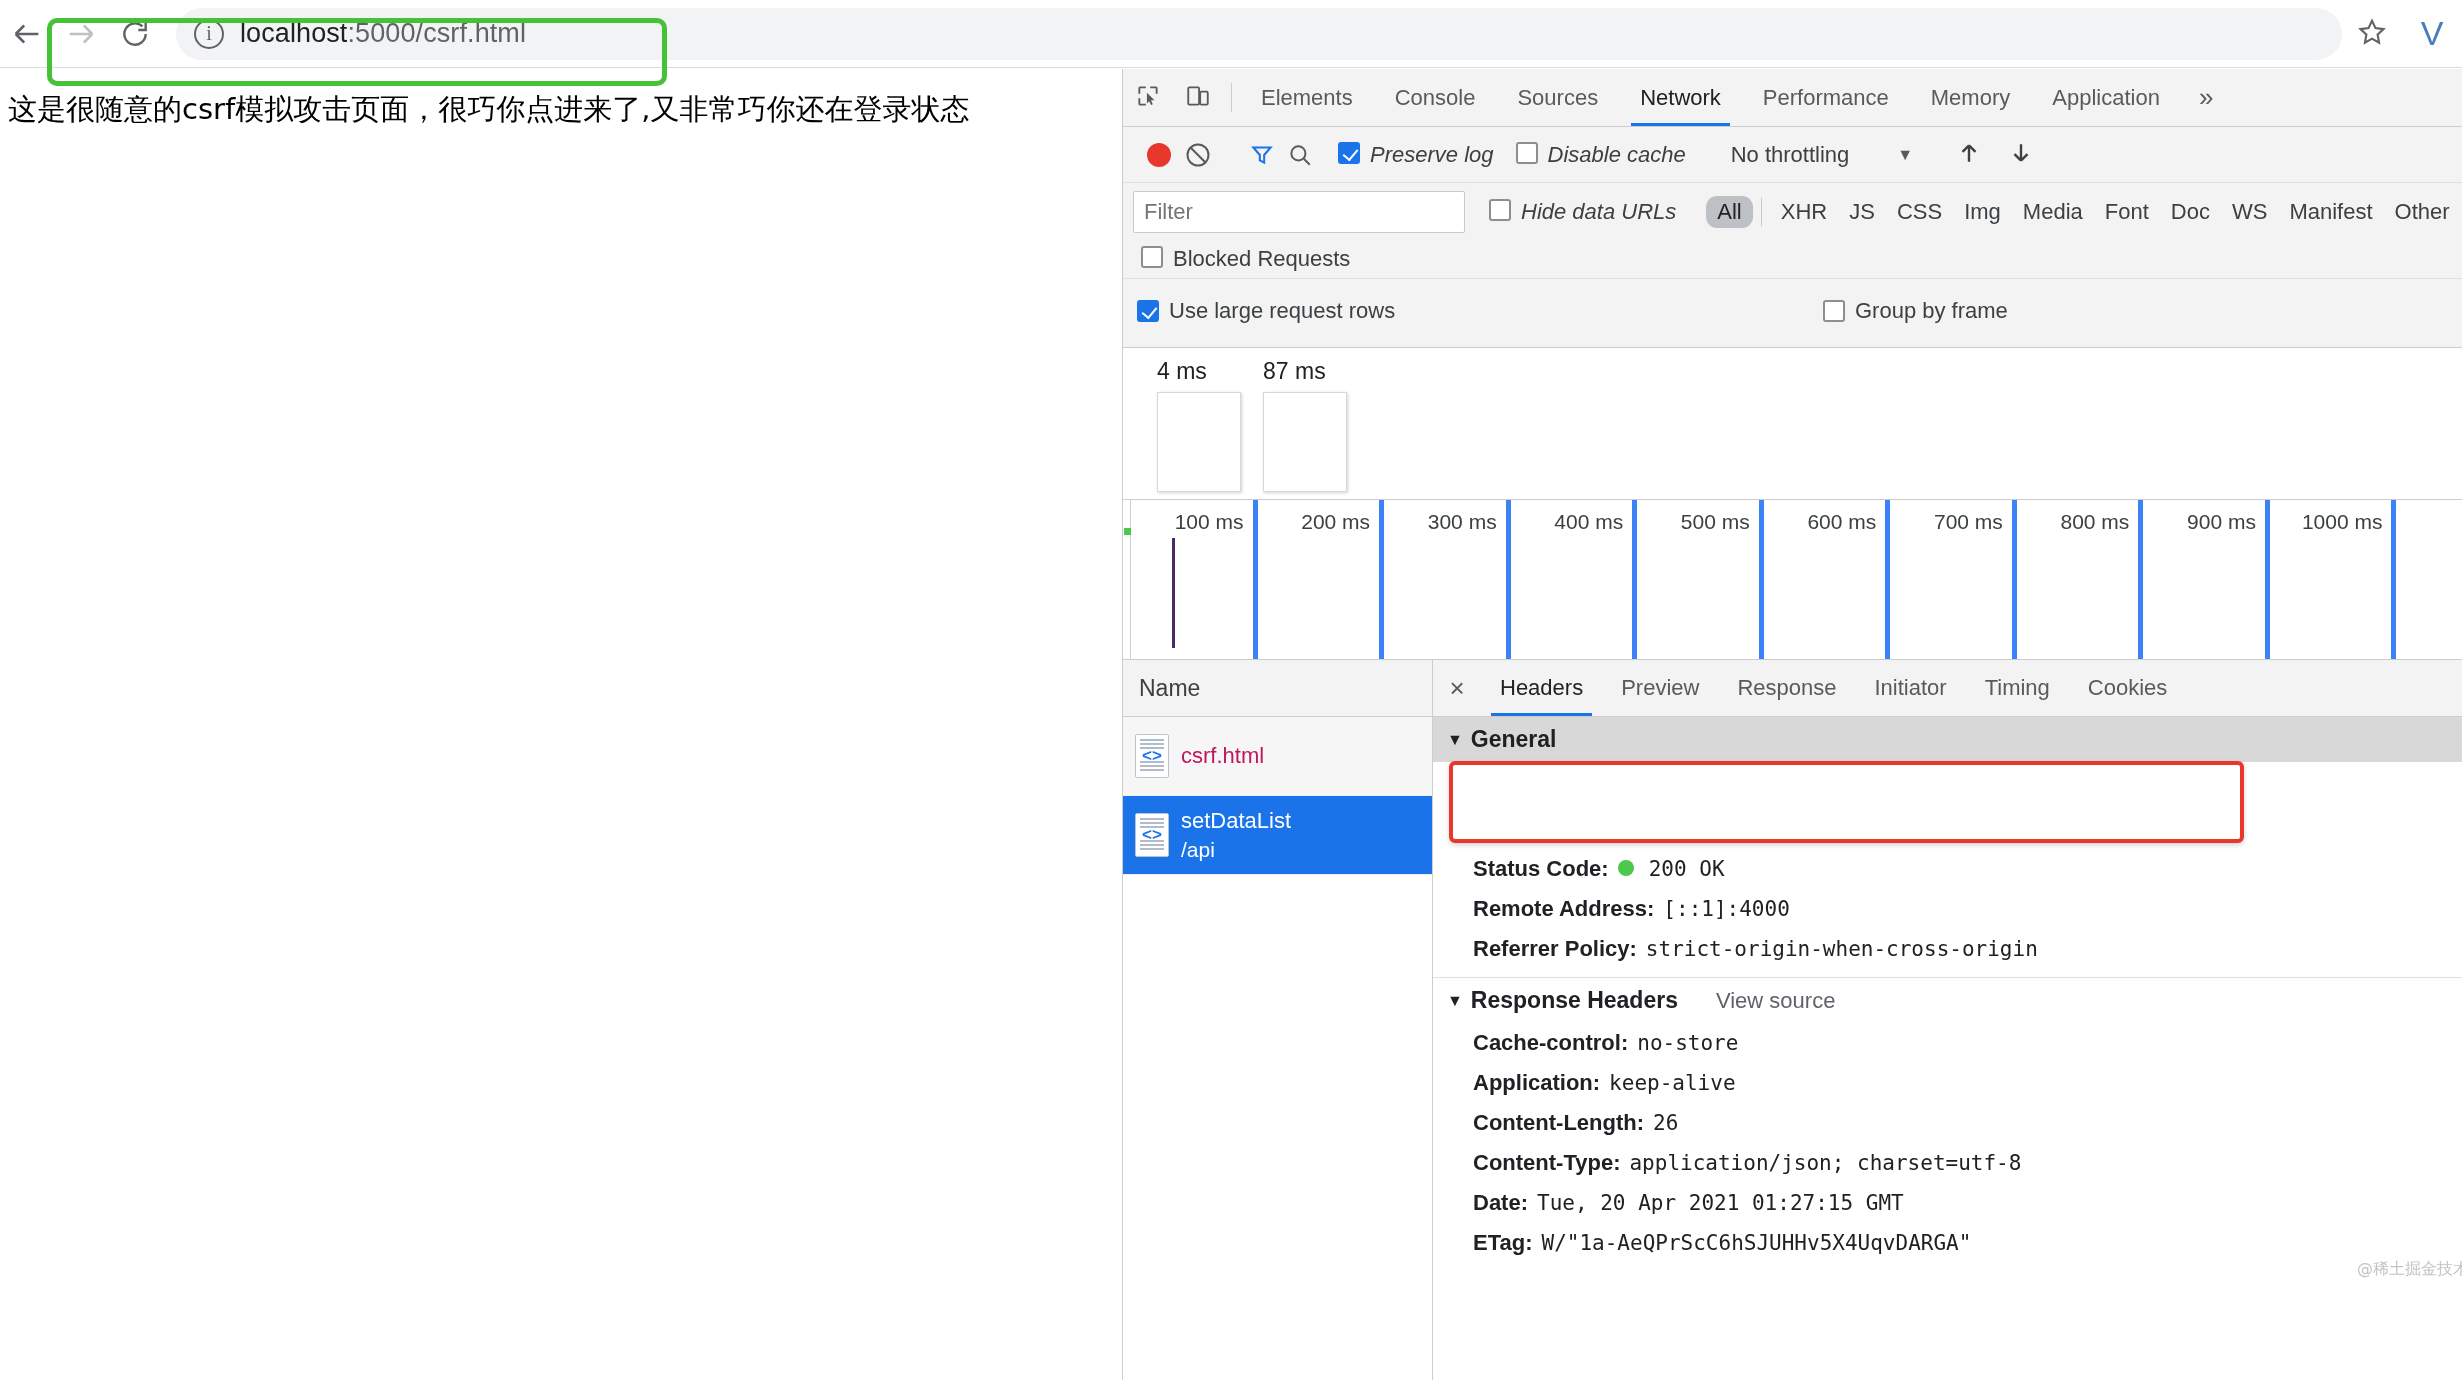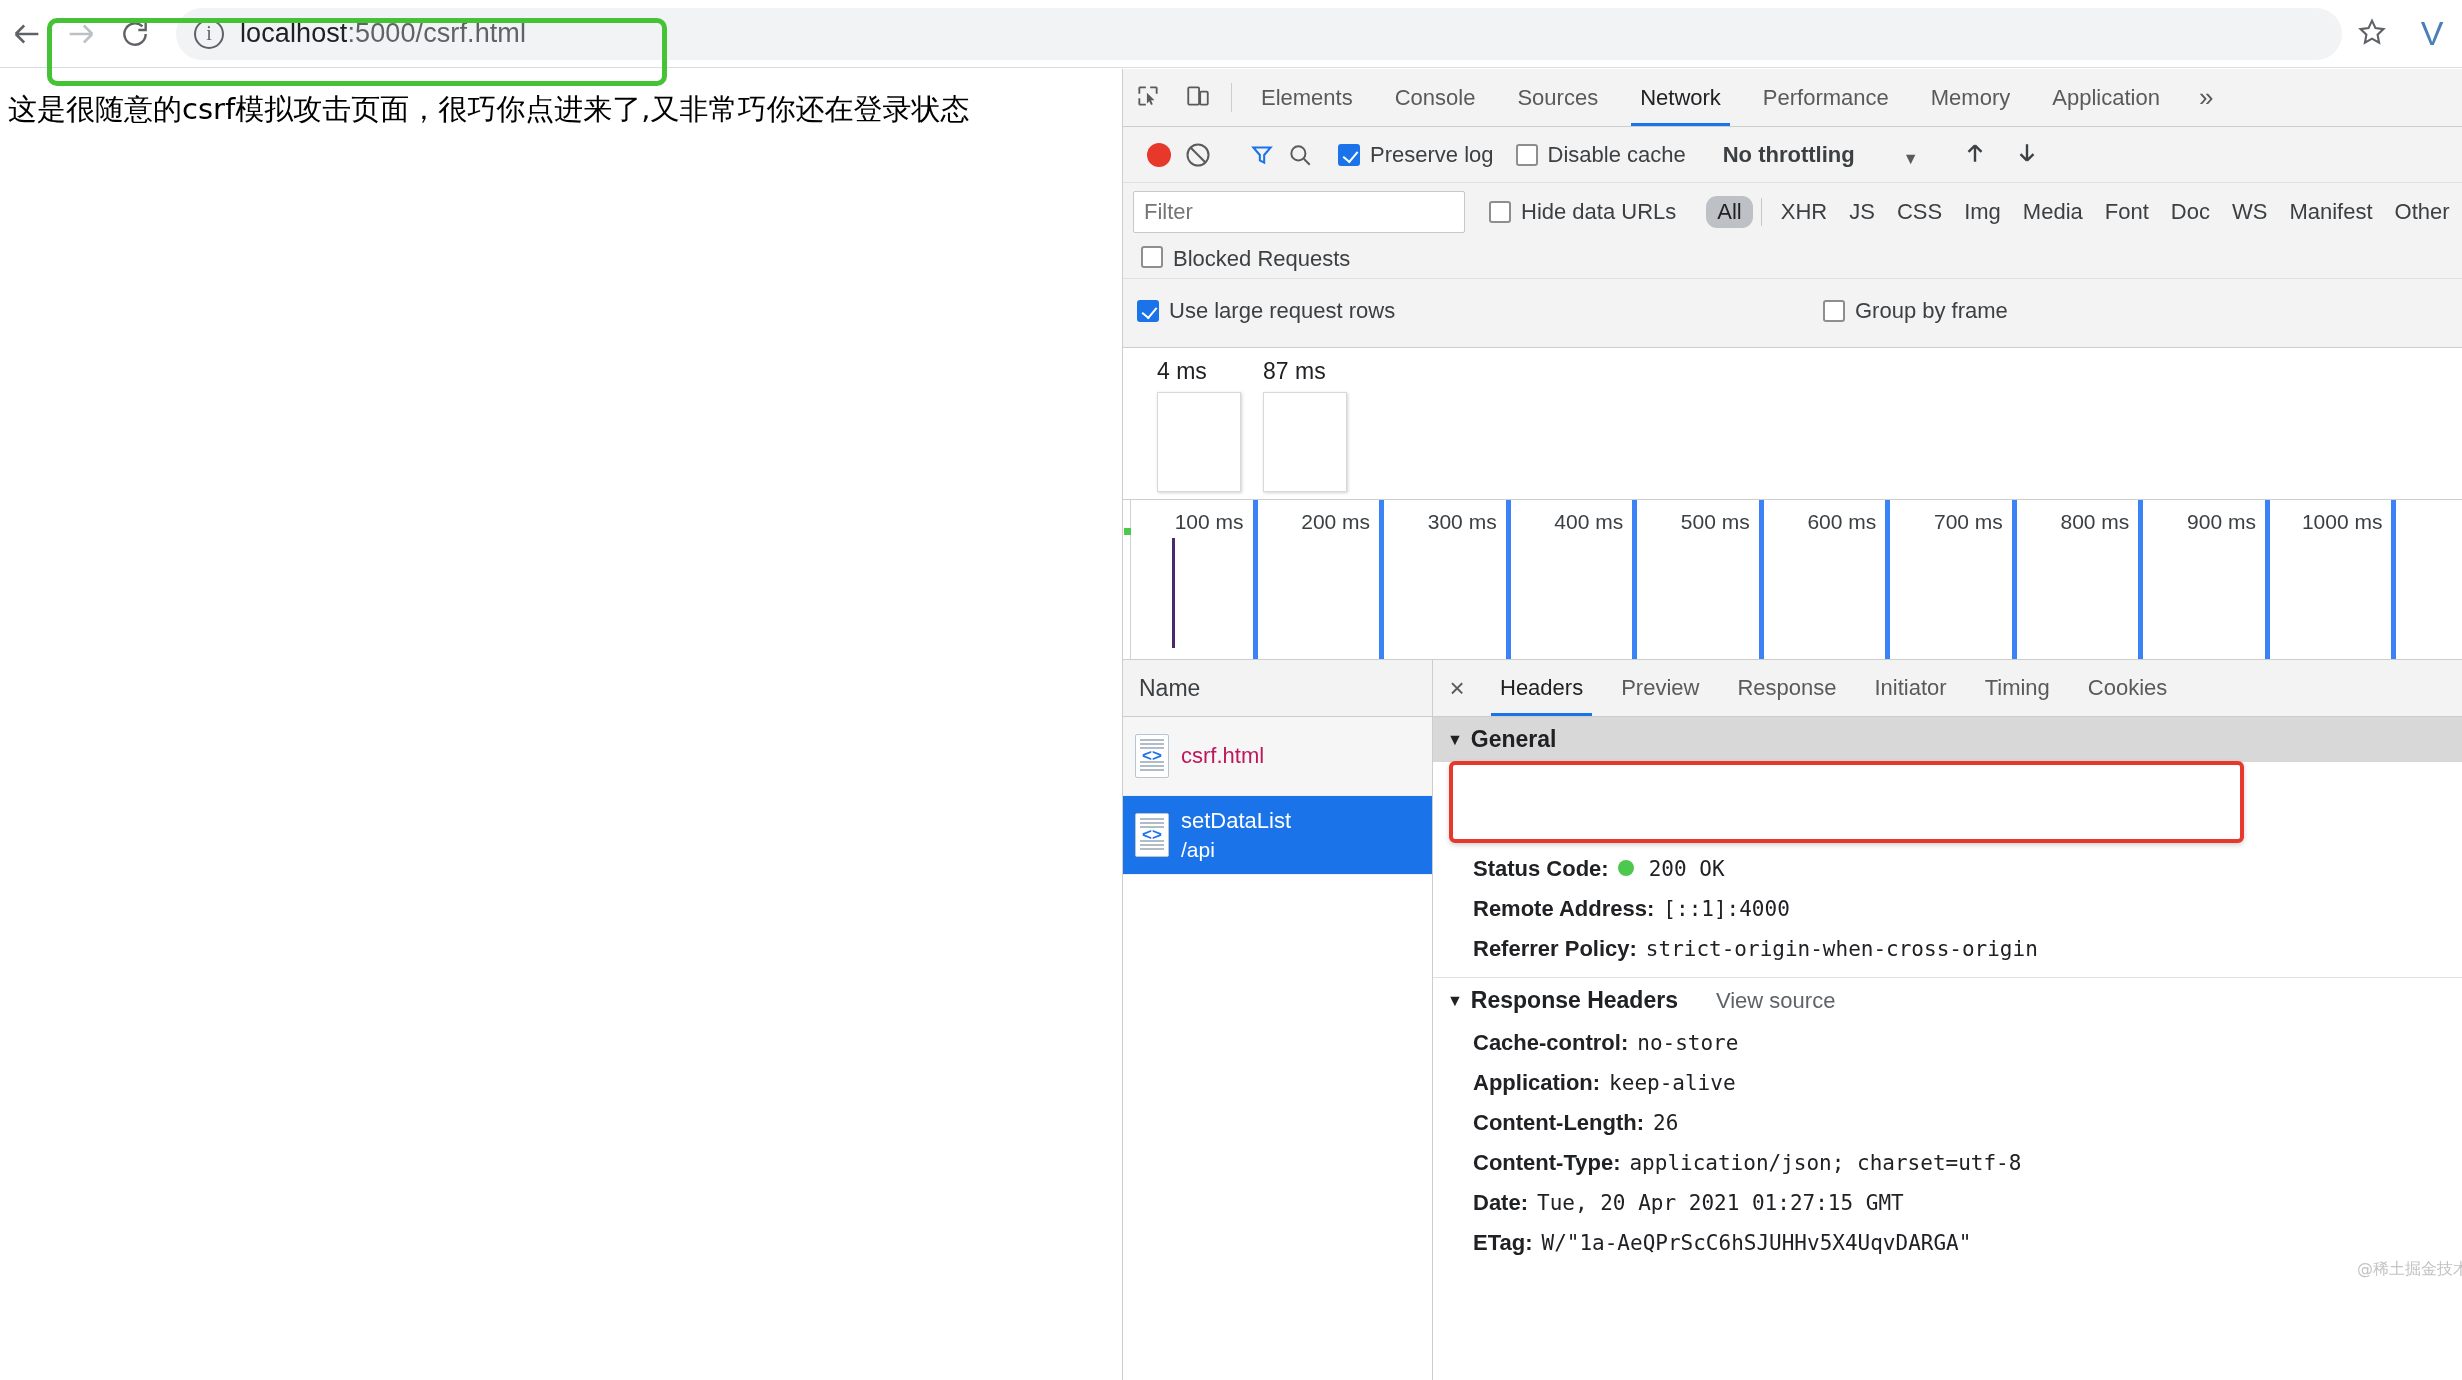--- a/index.html
+++ b/index.html
@@ -120,25 +120,24 @@
     width: 22px; height: 22px; border: 2px solid #8e8e8e; border-radius: 3px;
     background: #fff; flex: 0 0 auto; position: relative;
   }
   .cb.on { background: #1a73e8; border-color: #1a73e8; }
   .cb.on::after {
     content: ""; position: absolute; left: 6px; top: 2px;
     width: 7px; height: 12px; border: solid #fff;
     border-width: 0 2.5px 2.5px 0; transform: rotate(40deg);
   }
   .cb-label { font-size: 22px; color: #3c4043; margin-left: 10px; white-space: nowrap; }
-  .cb-row { display: flex; align-items: center; margin-right: 22px; }
+  .cb-row { display: flex; margin-right: 22px; font-style: italic; }
   .throttle {
-    display: flex; align-items: flex-end; font-size: 22px; color: #3c4043;
-    margin-left: 6px;
-    font-weight: bold;
+    display: flex; align-items: center; font-size: 22px; color: #3c4043;
+    margin-left: 14px;
   }
   .throttle .caret { margin-left: 48px; font-size: 16px; color: #5a5a5a; }
   .updown { display: flex; align-items: center; margin-left: 22px; gap: 26px; color: #3c4043; }
 
   
   .dt-filterbar {
     background: #f3f3f3; border-bottom: 1px solid #e0e0e0;
     flex: 0 0 auto; padding: 8px 10px 6px 10px;
   }
   .filter-row { display: flex; align-items: center; }

